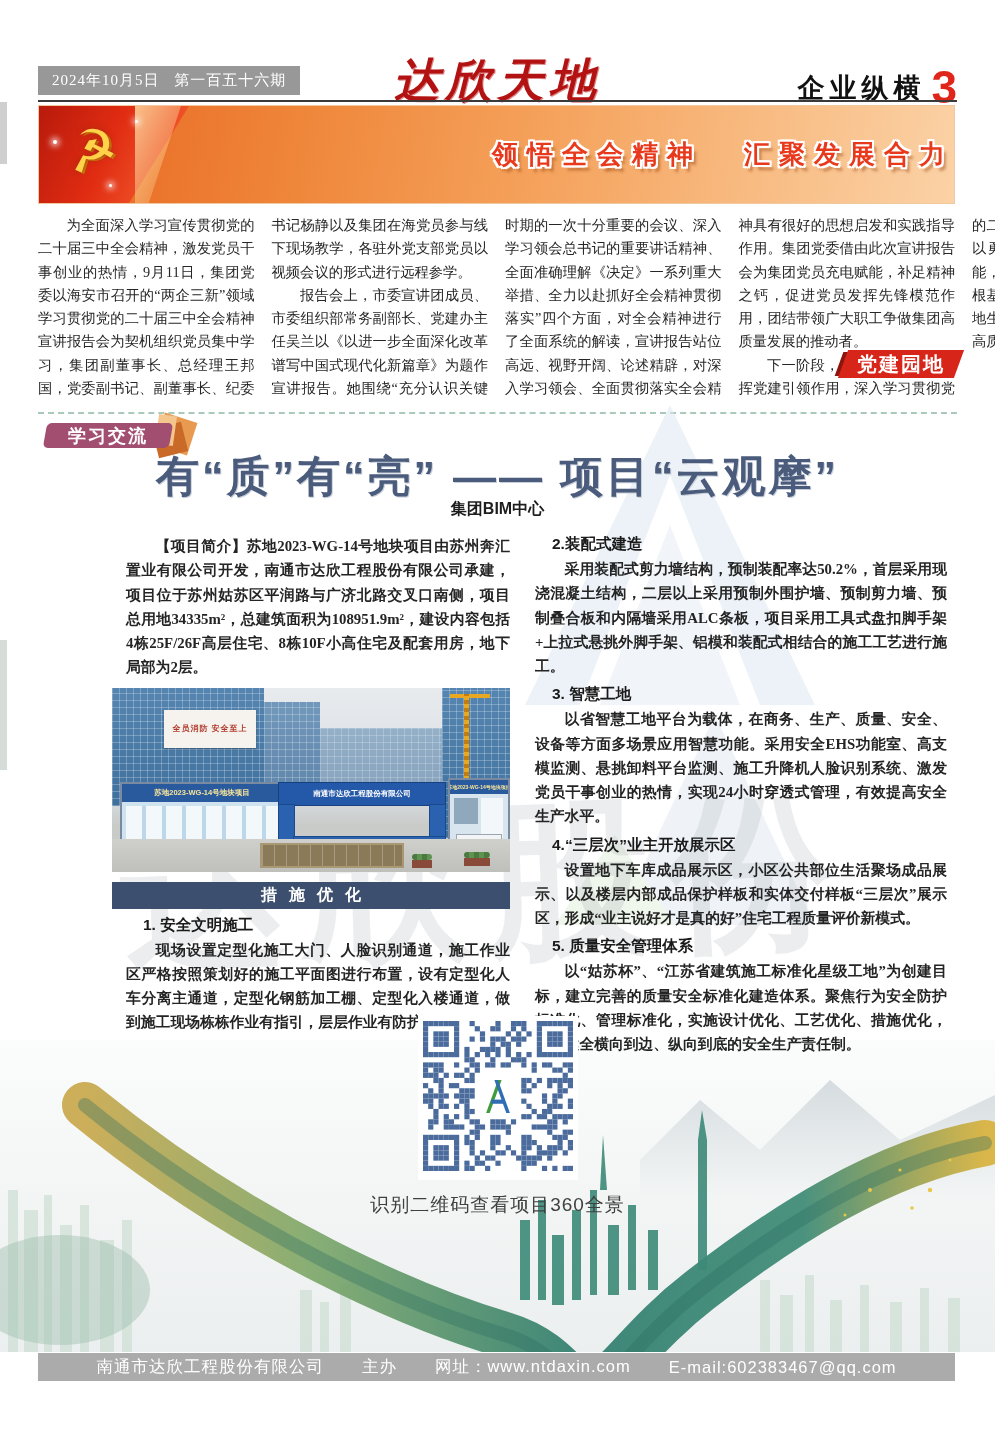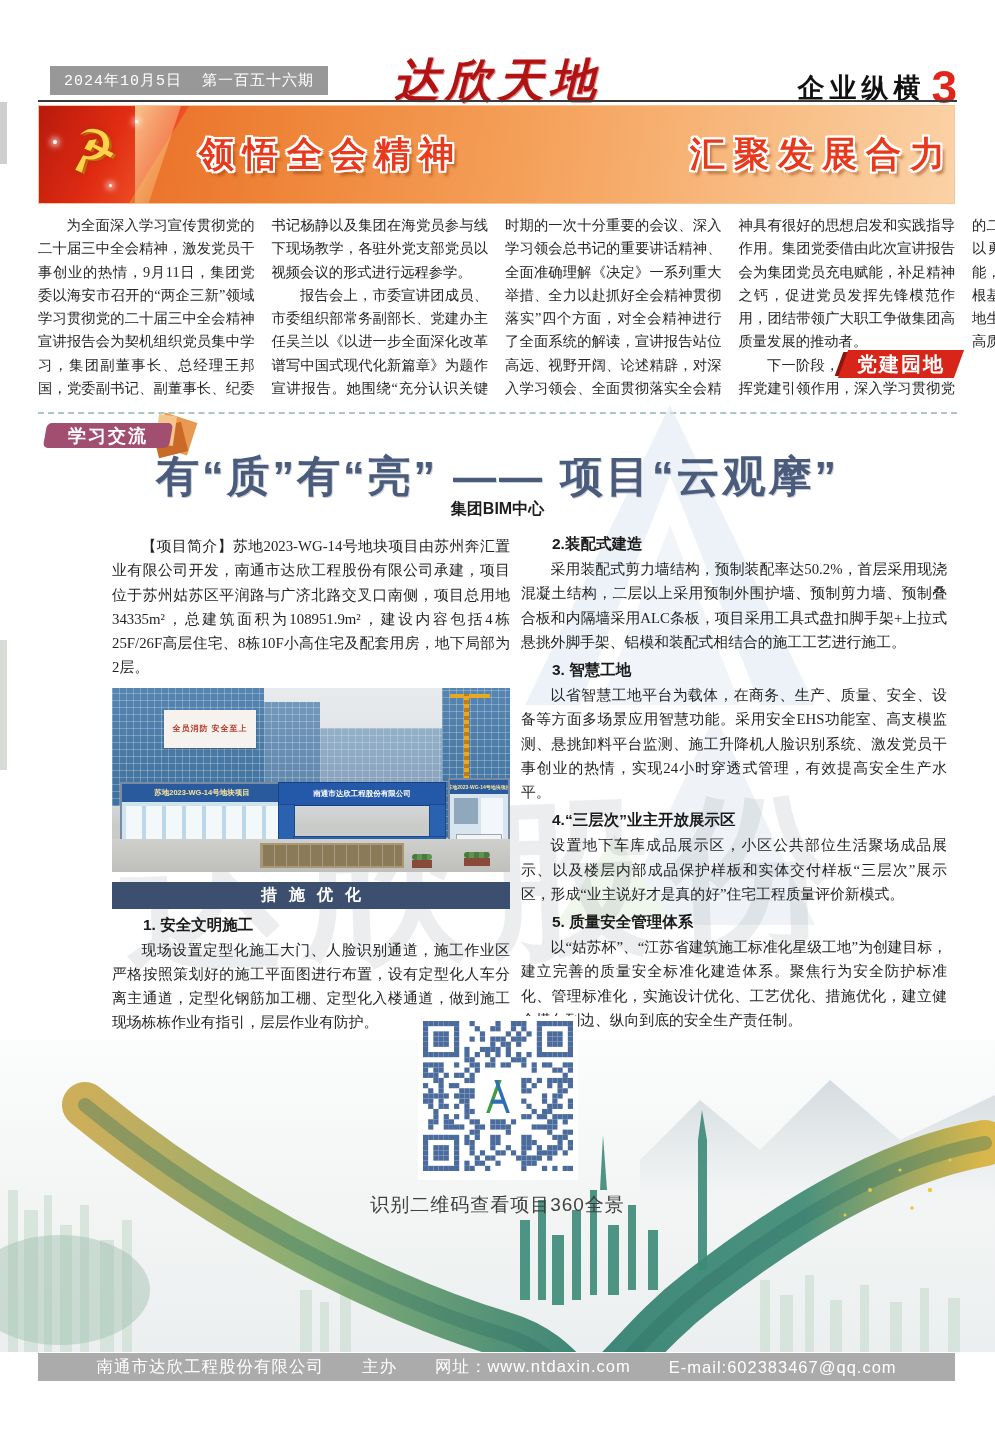--- a/index.html
+++ b/index.html
@@ -1,22 +1,22 @@
 <!DOCTYPE html>
 <html><head>
 <meta charset="utf-8">
 <style>
   html,body{margin:0;padding:0;background:#fff;}
   .page{position:relative;width:995px;height:1437px;margin:0 auto;background:#fff;overflow:hidden;
         font-family:"Liberation Serif","DejaVu Serif",serif;color:#2b2b2b;}
 
   
   .hdr{position:absolute;top:56px;left:38px;right:38px;height:46px;}
-  .date-box{position:absolute;left:12px;top:10px;background:#989898;color:#fff;
-            font-family:Liberation Mono, monospace;font-size:15px;
+  .date-box{position:absolute;left:0;top:10px;background:#989898;color:#fff;
+            font-family:Liberation Serif, serif;font-size:15px;
             padding:5px 14px;letter-spacing:1px;}
   .masthead{position:absolute;left:0;right:0;top:-6px;text-align:center;color:#b31212;
             font-size:46px;font-weight:bold;font-style:italic;letter-spacing:6px;
             text-shadow:1px 1px 0 #d88;}
   .sect{position:absolute;right:0;top:4px;font-size:27px;font-weight:bold;letter-spacing:5px;color:#111;}
   .pageno{color:#e0261a;font-size:46px;font-weight:bold;font-family:"Liberation Sans","DejaVu Sans",sans-serif;
           vertical-align:-6px;margin-left:6px;letter-spacing:0;}
   .hdr-rule{position:absolute;top:100px;left:38px;right:38px;height:2px;background:#3a3a3a;}
 
   
@@ -25,22 +25,22 @@
           border:1px solid #f0c9a0;box-sizing:border-box;overflow:hidden;}
   .flag{position:absolute;left:0;top:0;bottom:0;width:150px;
         background:linear-gradient(115deg,#b81a0c 0%,#e02c12 45%,#f0552a 80%,#f8803c 100%);
         clip-path:polygon(0 0,100% 0,60% 100%,0 100%);}
   .flag-shine{position:absolute;left:96px;top:0;bottom:0;width:46px;
         background:linear-gradient(115deg,rgba(255,220,160,.85),rgba(255,255,255,0));
         clip-path:polygon(0 0,100% 0,30% 100%,0 100%);}
   .emblem{position:absolute;left:28px;top:12px;font-size:56px;color:#ffd24a;
           text-shadow:0 0 6px #a82a10,2px 2px 0 #c8860a;transform:rotate(-12deg);}
   .sparkle{position:absolute;width:4px;height:4px;border-radius:50%;background:#fff;box-shadow:0 0 6px 2px rgba(255,255,255,.9);}
-  .banner-title{position:absolute;left:160px;right:0;top:0;bottom:0;display:flex;align-items:center;justify-content:space-between;
-          font-family:"Liberation Sans","DejaVu Sans",sans-serif;font-weight:bold;font-size:35px;
+  .banner-title{position:absolute;left:160px;right:0;top:0;bottom:0;display:flex;align-items:center;justify-content:flex-end;
+          font-family:"Liberation Sans","DejaVu Sans",sans-serif;font-weight:bold;font-size:26px;
           color:#e8391c;letter-spacing:9px;
           text-shadow:-2px -2px 0 #fff,2px -2px 0 #fff,-2px 2px 0 #fff,2px 2px 0 #fff,0 -2px 0 #fff,0 2px 0 #fff,-2px 0 0 #fff,2px 0 0 #fff,4px 5px 3px rgba(150,60,10,.55);}
   .banner-title .gap{display:inline-block;width:42px;}
 
   
   .article1{position:absolute;top:214px;left:38px;width:917px;height:196px;
             column-count:4;column-gap:17px;font-size:14.3px;line-height:1.63;text-align:justify;color:#262626;}
   .article1 p{margin:0;text-indent:2em;}
   .article1 .byline{text-indent:0;text-align:right;padding-right:1.2em;letter-spacing:5px;font-style:italic;margin-top:6px;}
   .tag-red{position:absolute;top:350px;left:843px;width:116px;height:28px;}
@@ -67,21 +67,21 @@
                   font-family:"Liberation Sans","DejaVu Sans",sans-serif;font-weight:bold;font-size:18px;letter-spacing:2px;}
 
   .big-title{position:absolute;top:448px;left:0;right:0;text-align:center;z-index:1;
              font-family:"Liberation Sans","DejaVu Sans",sans-serif;font-weight:bold;
              font-size:43px;color:#4a5b7c;letter-spacing:3px;text-shadow:1px 1px 0 #c8cfda;}
   .sub-title{position:absolute;top:499px;left:0;right:0;text-align:center;z-index:1;
              font-family:"Liberation Sans","DejaVu Sans",sans-serif;font-weight:bold;font-size:16px;color:#1d1d1d;}
 
   .col-left{position:absolute;top:534px;left:112px;width:398px;z-index:1;}
   .col-right{position:absolute;top:534px;left:521px;width:426px;z-index:1;}
-  .body-p{margin:0 0 2px 0;font-size:14.8px;line-height:1.64;text-align:justify;text-indent:2em;color:#242424;}
+  .body-p{margin:0 0 2px 14px;font-size:14.8px;line-height:1.64;text-align:justify;text-indent:2em;color:#242424;font-weight:bold;}
   .h-num{margin:6px 0 2px 0;font-family:"Liberation Sans","DejaVu Sans",sans-serif;
          font-weight:bold;font-size:15.5px;color:#1a1a1a;padding-left:2em;}
 
   .hl-bar{margin:10px 0 6px 0;height:27px;background:#3c4f6e;color:#fff;display:flex;align-items:center;justify-content:center;
           font-family:"Liberation Sans","DejaVu Sans",sans-serif;font-weight:bold;font-size:16px;letter-spacing:12px;text-indent:12px;}
 
   
   .photo{position:relative;width:398px;height:184px;margin-top:8px;overflow:hidden;
          background:linear-gradient(#e8ebee 0%,#d7dce0 60%,#c9cbc8 75%);}
   .bmesh{position:absolute;background:

